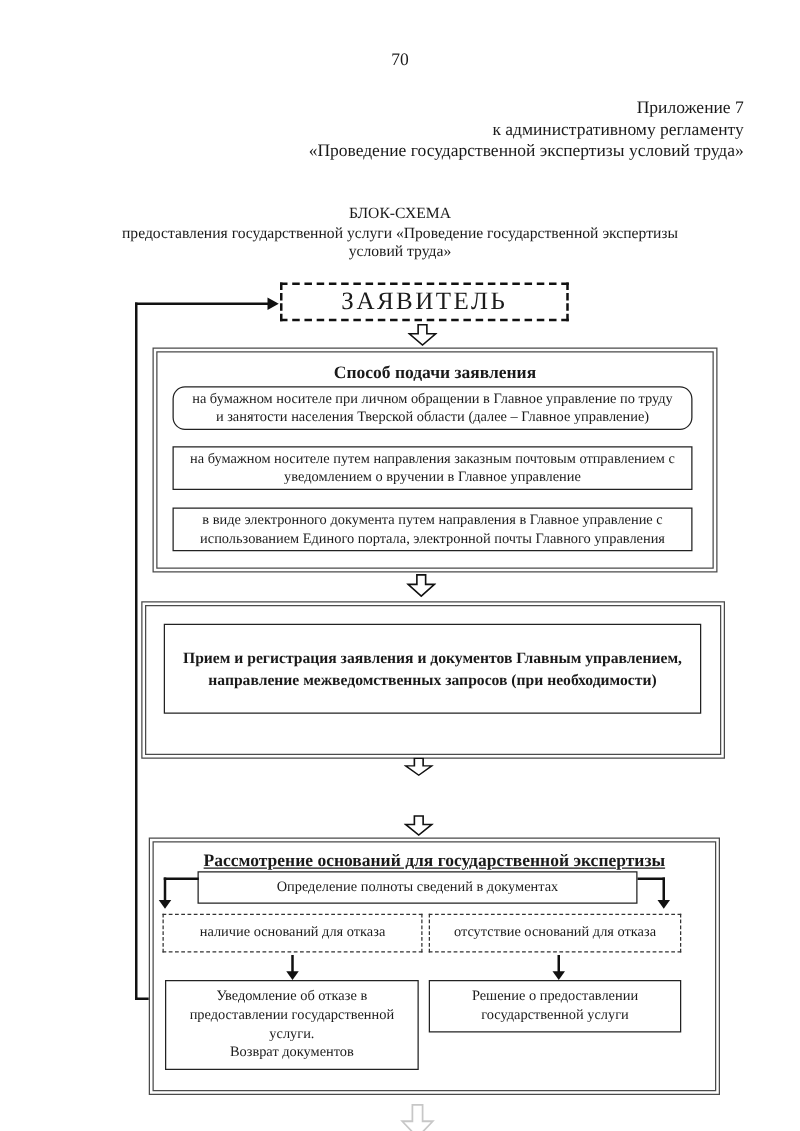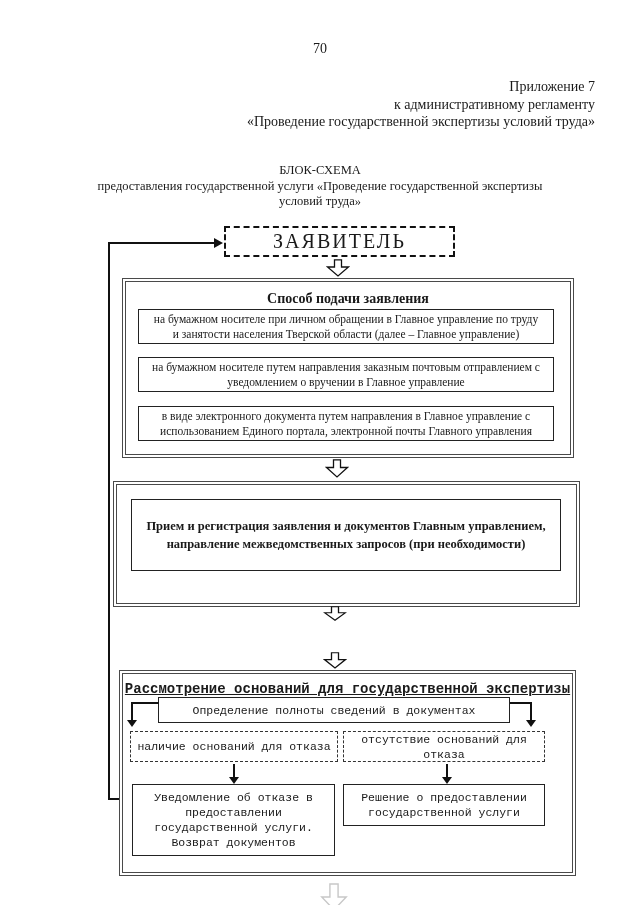--- a/index.html
+++ b/index.html
@@ -52,21 +52,21 @@
   <div class="abs box-dashed-bold flexc" style="left:224px;top:226px;width:231px;height:31px;">
     <span style="font-size:20px;letter-spacing:2px;">ЗАЯВИТЕЛЬ</span>
   </div>
 
   <svg class="abs" style="left:326px;top:259px;" width="24" height="18" viewBox="0 0 24 18">
     <polygon points="8.5,0.8 15.5,0.8 15.5,8 22.5,8 12,17 1.5,8 8.5,8" fill="#fff" stroke="#111" stroke-width="1.3"></polygon>
   </svg>
 
   <div class="abs box-double" style="left:122px;top:278px;width:452px;height:180px;">
     <div class="abs ctr bold fs13" style="top:8px;left:0;right:0;">Способ подачи заявления</div>
-    <div class="abs box-solid flexc ctr pre fs11" style="left:12px;top:27px;right:16px;height:35px;">на бумажном носителе при личном обращении в Главное управление по труду
+    <div class="abs box-solid flexc ctr pre fs11" style="left:12px;top:27px;right:16px;height:35px;border-radius:10px;">на бумажном носителе при личном обращении в Главное управление по труду
 и занятости населения Тверской области (далее – Главное управление)</div>
     <div class="abs box-solid flexc ctr pre fs11" style="left:12px;top:75px;right:16px;height:35px;">на бумажном носителе путем направления заказным почтовым отправлением с
 уведомлением о вручении в Главное управление</div>
     <div class="abs box-solid flexc ctr pre fs11" style="left:12px;top:124px;right:16px;height:35px;">в виде электронного документа путем направления в Главное управление с
 использованием Единого портала, электронной почты Главного управления</div>
   </div>
 
   <svg class="abs" style="left:325px;top:459px;" width="24" height="19" viewBox="0 0 24 18" preserveAspectRatio="none">
     <polygon points="8.5,0.8 15.5,0.8 15.5,8 22.5,8 12,17 1.5,8 8.5,8" fill="#fff" stroke="#111" stroke-width="1.3"></polygon>
   </svg>
@@ -78,21 +78,21 @@
 
   <svg class="abs" style="left:323px;top:606px;" width="24" height="15" viewBox="0 0 24 18" preserveAspectRatio="none">
     <polygon points="8.5,0.8 15.5,0.8 15.5,8 22.5,8 12,17 1.5,8 8.5,8" fill="#fff" stroke="#111" stroke-width="1.3"></polygon>
   </svg>
 
 
   <svg class="abs" style="left:323px;top:652px;" width="24" height="17" viewBox="0 0 24 18" preserveAspectRatio="none">
     <polygon points="8.5,0.8 15.5,0.8 15.5,8 22.5,8 12,17 1.5,8 8.5,8" fill="#fff" stroke="#111" stroke-width="1.3"></polygon>
   </svg>
 
-  <div class="abs box-double" style="left:119px;top:670px;width:457px;height:206px;font-family:Liberation Mono, monospace;">
+  <div class="abs box-double" style="left:119px;top:670px;width:457px;height:206px;">
     <div class="abs ctr bold ul fs13" style="top:7px;left:0;right:0;">Рассмотрение оснований для государственной экспертизы</div>
 
     <div class="abs box-solid flexc ctr fs11" style="left:35px;top:23px;width:352px;height:26px;">Определение полноты сведений в документах</div>
 
     <div class="abs line" style="left:8px;top:28px;width:28px;height:1.5px;"></div>
     <div class="abs line" style="left:8px;top:28px;width:1.5px;height:20px;"></div>
     <div class="abs tri-down" style="left:4px;top:46px;"></div>
 
     <div class="abs line" style="left:387px;top:28px;width:22px;height:1.5px;"></div>
     <div class="abs line" style="left:407px;top:28px;width:1.5px;height:20px;"></div>

